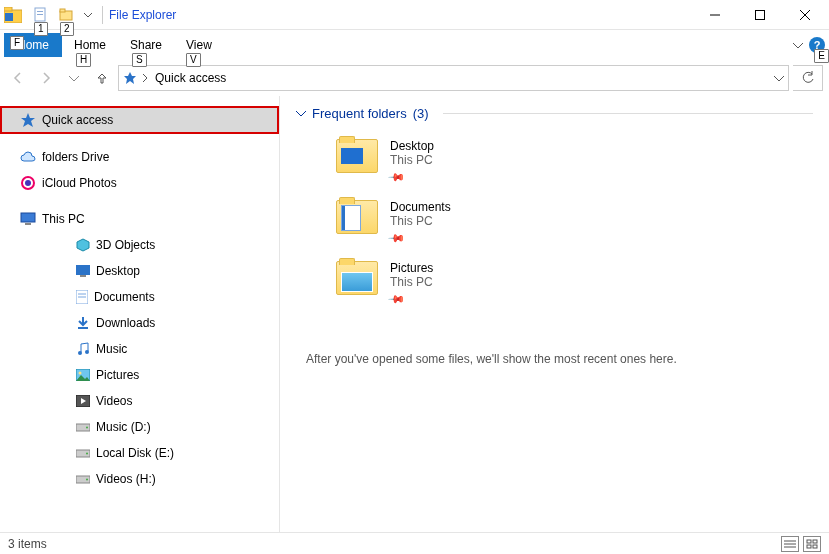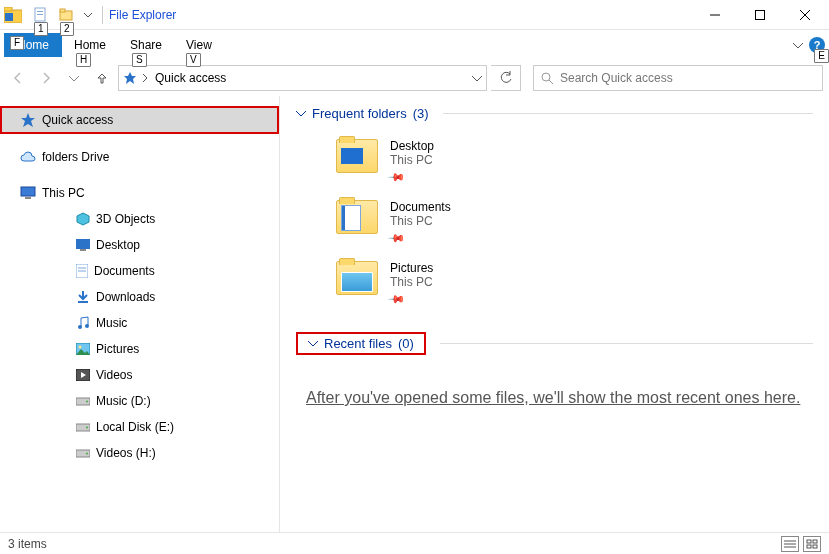--- a/index.html
+++ b/index.html
@@ -51,21 +51,21 @@
 .fitem { display:flex; align-items:flex-start; gap:12px; padding:8px 0; }
 .fthumb { width:42px; height:34px; background:linear-gradient(#ffe9a6,#fcd76a); border:1px solid #e0b94a; border-radius:2px; position:relative;}
 .fthumb::before{content:""; position:absolute; top:-4px; left:2px; width:14px; height:6px; background:#fcd76a; border:1px solid #e0b94a; border-bottom:none; border-radius:2px 2px 0 0;}
 .fthumb.desktop::after{content:""; position:absolute; left:4px; top:8px; width:22px; height:16px; background:#1f6fd0;}
 .fthumb.docs::after{content:""; position:absolute; left:4px; top:4px; width:18px; height:24px; background:#fff; border:1px solid #7aa7e0; box-shadow:inset 3px 0 0 #2b73c8;}
 .fthumb.pics::after{content:""; position:absolute; left:4px; top:10px; width:30px; height:18px; background:linear-gradient(#6fc6f0,#3a9cd8); border:1px solid #fff;}
 .finfo .name { font-size:12px; }
 .finfo .loc { font-size:12px; color:#666; }
 .pin { font-size:11px; color:#888; display:inline-block; transform:rotate(45deg); margin-top:4px;}
 .recent-box { border:2px solid #d60000; display:inline-block; padding:2px 10px;}
-.recent-msg { color:#555; font-size:16px; padding:30px 0 0 10px;text-decoration:underline;}
+.recent-msg { color:#555; font-size:12px; padding:30px 0 0 10px;}
 
 
 .status { position:absolute; bottom:0; left:0; right:0; height:22px; border-top:1px solid #e5e5e5; display:flex; align-items:center; padding:0 8px; font-size:12px; color:#444; background:#fff;}
 .status .view-toggles{ margin-left:auto; display:flex; gap:4px;}
 .vt { width:18px; height:16px; border:1px solid #888; display:flex; align-items:center; justify-content:center;}
 
 
 .ic{ display:inline-flex; align-items:center; justify-content:center;}
 svg{display:block;}
 </style>
@@ -192,29 +192,20 @@
           </svg>
         </span>
     </span>
   </div>
   <div class="refresh-box">
     <svg width="14" height="14">
         <path d="M11 3 A5 5 0 1 0 12 8" fill="none" stroke="#555"></path>
         <path d="M11 0 L11 4 L7 4" fill="none" stroke="#555"></path>
       </svg>
   </div>
-  <div class="search">
-    <span class="ic">
-        <svg width="14" height="14">
-          <circle cx="6" cy="6" r="4" fill="none" stroke="#999"></circle>
-          <line x1="9" y1="9" x2="13" y2="13" stroke="#999"></line>
-        </svg>
-      </span>
-    <span>Search Quick access</span>
-  </div>
 </div>
 
 <div class="main">
 
   <div class="tree">
     <div class="tree-item selected">
       <span class="ic">
           <svg width="16" height="16">
             <polygon points="8,1 10,6 15,6 11,9 13,15 8,12 3,15 5,9 1,6 6,6" fill="#2b73c8"></polygon>
           </svg>
@@ -222,20 +213,29 @@
       <span>Quick access</span>
     </div>
     <div class="group-gap"></div>
     <div class="tree-item">
       <span class="ic">
           <svg width="16" height="12">
             <path d="M4 10 Q1 10 1 7 Q1 4 4 4 Q5 1 8 1 Q12 1 12 5 Q15 5 15 8 Q15 10 12 10 Z" fill="#cfe6ff" stroke="#2b73c8"></path>
           </svg>
         </span>
       <span>folders Drive</span>
+    </div>
+    <div class="tree-item">
+      <span class="ic">
+          <svg width="16" height="16">
+            <circle cx="8" cy="8" r="6" fill="none" stroke="#e06" stroke-width="2"></circle>
+            <circle cx="8" cy="8" r="3" fill="#43b"></circle>
+          </svg>
+        </span>
+      <span>iCloud Photos</span>
     </div>
     <div class="group-gap"></div>
     <div class="tree-item">
       <span class="ic">
           <svg width="16" height="14">
             <rect x="1" y="1" width="14" height="9" fill="#3a7bd5" stroke="#1a4a9c"></rect>
             <rect x="5" y="11" width="6" height="2" fill="#888"></rect>
           </svg>
         </span>
       <span>This PC</span>
@@ -371,32 +371,20 @@
       <div class="fitem">
         <div class="fthumb pics"></div>
         <div class="finfo">
           <div class="name">Pictures</div>
           <div class="loc">This PC</div>
           <div class="pin">📌</div>
         </div>
       </div>
     </div>
 
-    <div class="section-head" style="margin-top:6px;">
-      <span class="recent-box" style="display:flex; align-items:center; gap:6px;">
-        <span class="ic">
-            <svg width="10" height="10">
-              <path d="M0 2 L5 7 L10 2" fill="none" stroke="#003399"></path>
-            </svg>
-          </span>
-        <span>Recent files</span>
-        <span>(0)</span>
-      </span>
-      <span class="section-line"></span>
-    </div>
     <div class="recent-msg">After you've opened some files, we'll show the most recent ones here.</div>
   </div>
 </div>
 
 <div class="status">
   <span>3 items</span>
   <div class="view-toggles">
     <div class="vt">
         <svg width="12" height="10">
           <line x1="0" y1="2" x2="12" y2="2" stroke="#555"></line>

